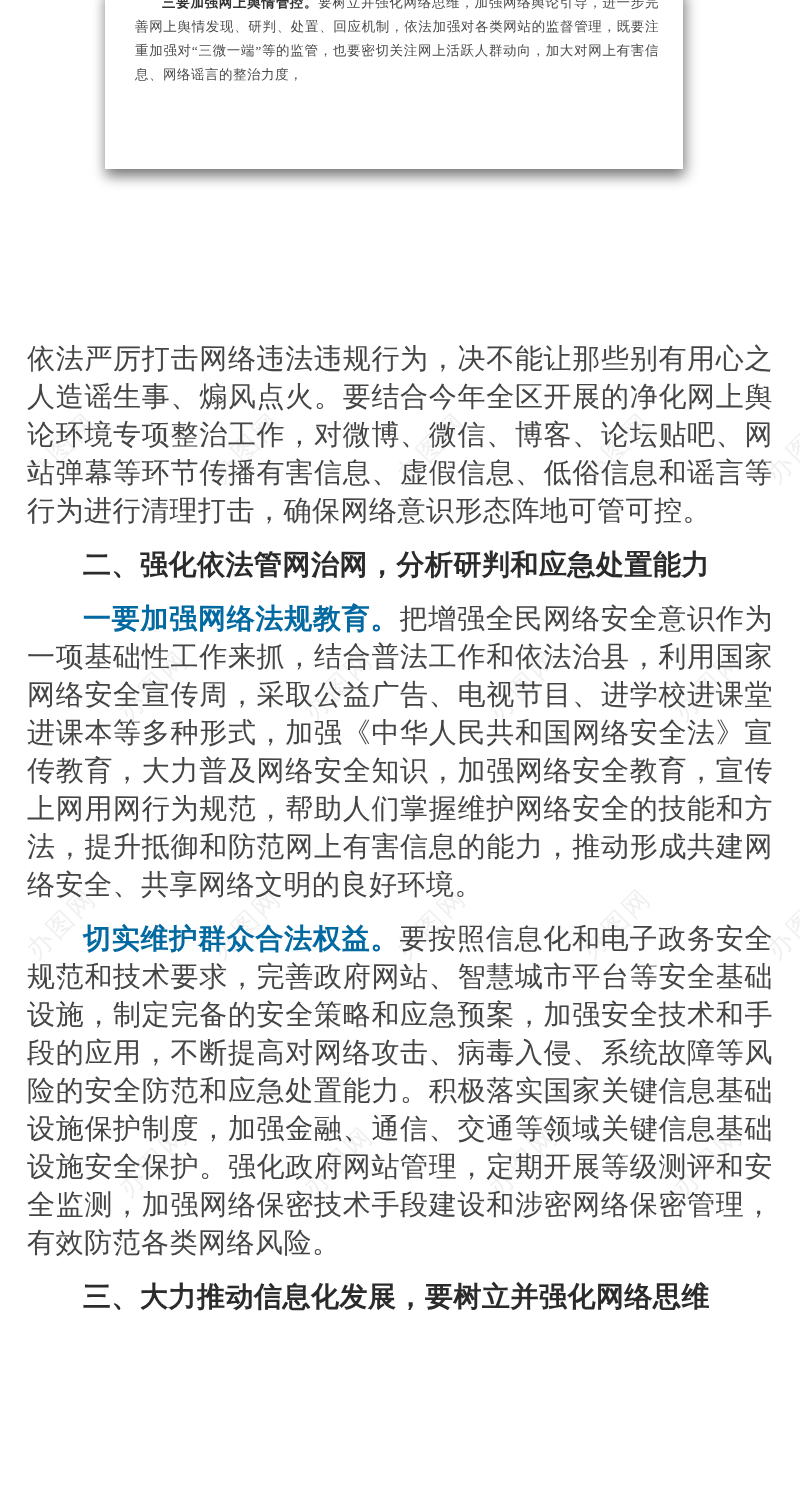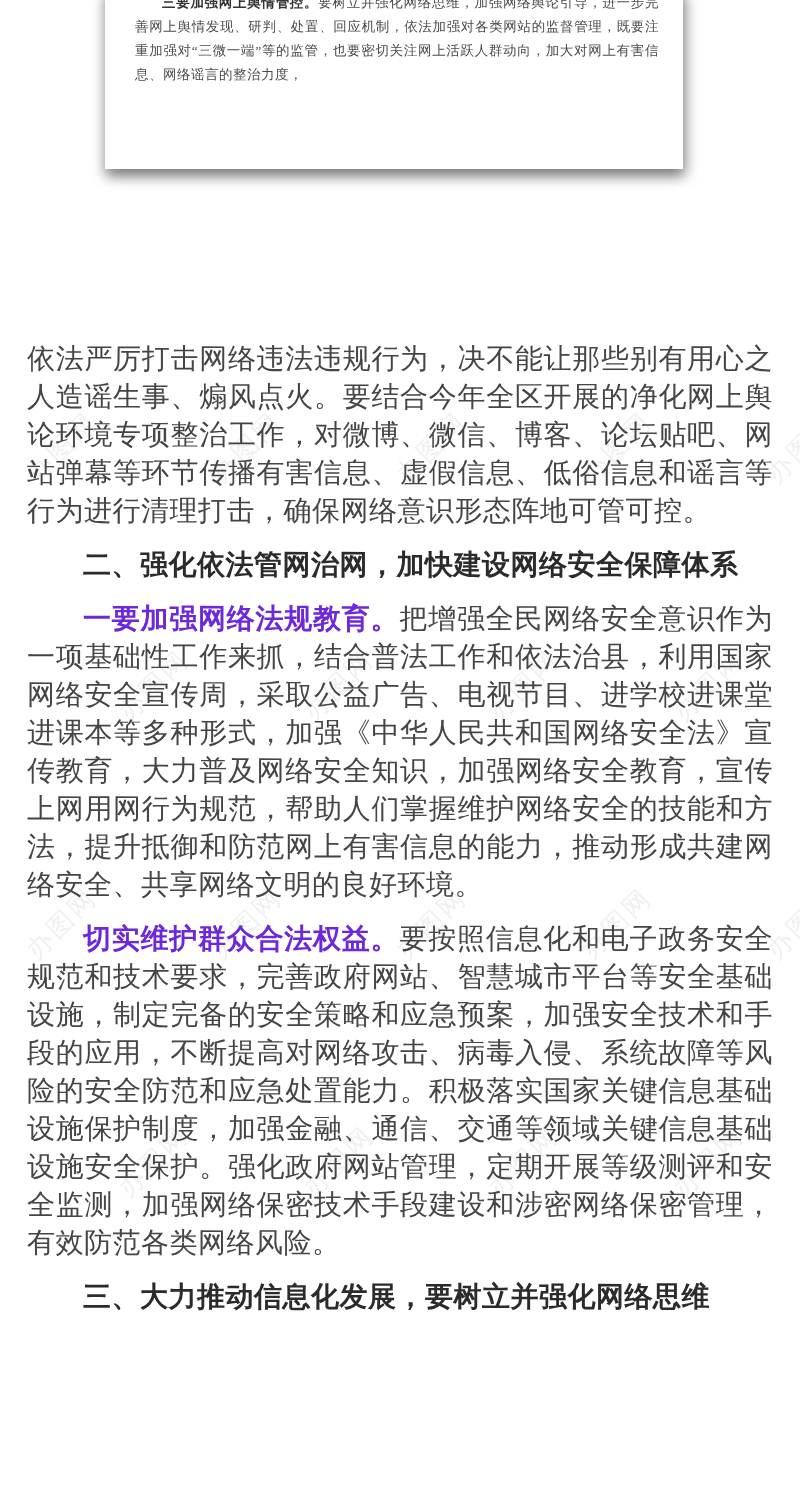--- a/index.html
+++ b/index.html
@@ -65,21 +65,21 @@
   .para {
     font-size: 28px;
     line-height: 38px;
     text-align: justify;
     color: #454545;
     margin-bottom: 9px;
     letter-spacing: 0.5px;
     margin-top: 16px;
   }
   .para.indent { text-indent: 2em; }
-  .para .lead { font-weight: bold; color: #6d28d9; }
+  .para .lead { font-weight: bold; color: #0369a1; }
   .para.heading {
     font-weight: bold;
     color: #2b2b2b;
     text-indent: 2em;
     text-align: left;
   }
 </style>
 </head>
 <body>
 
@@ -105,21 +105,21 @@
   </div>
 
 <div class="doc-page-card">
   <p class="card-text"><span class="lead">三要加强网上舆情管控。</span><span>要树立并强化网络思维，加强网络舆论引导，进一步完善网上舆情发现、研判、处置、回应机制，依法加强对各类网站的监督管理，既要注重加强对“三微一端”等的监管，也要密切关注网上活跃人群动向，加大对网上有害信息、网络谣言的整治力度，</span></p>
 </div>
 
 <div class="doc-body">
 
   <p class="para"><span>依法严厉打击网络违法违规行为，决不能让那些别有用心之人造谣生事、煽风点火。要结合今年全区开展的净化网上舆论环境专项整治工作，对微博、微信、博客、论坛贴吧、网站弹幕等环节传播有害信息、虚假信息、低俗信息和谣言等行为进行清理打击，确保网络意识形态阵地可管可控。</span></p>
 
-  <p class="para heading"><span>二、强化依法管网治网，加快建设网络安全保障体系</span></p>
+  <p class="para heading"><span>二、强化依法管网治网，分析研判和应急处置能力</span></p>
 
 
   <p class="para indent"><span class="lead">一要加强网络法规教育。</span><span>把增强全民网络安全意识作为一项基础性工作来抓，结合普法工作和依法治县，利用国家网络安全宣传周，采取公益广告、电视节目、进学校进课堂进课本等多种形式，加强《中华人民共和国网络安全法》宣传教育，大力普及网络安全知识，加强网络安全教育，宣传上网用网行为规范，帮助人们掌握维护网络安全的技能和方法，提升抵御和防范网上有害信息的能力，推动形成共建网络安全、共享网络文明的良好环境。</span></p>
 
   <p class="para indent"><span class="lead">切实维护群众合法权益。</span><span>要按照信息化和电子政务安全规范和技术要求，完善政府网站、智慧城市平台等安全基础设施，制定完备的安全策略和应急预案，加强安全技术和手段的应用，不断提高对网络攻击、病毒入侵、系统故障等风险的安全防范和应急处置能力。积极落实国家关键信息基础设施保护制度，加强金融、通信、交通等领域关键信息基础设施安全保护。强化政府网站管理，定期开展等级测评和安全监测，加强网络保密技术手段建设和涉密网络保密管理，有效防范各类网络风险。</span></p>
 
 
   <p class="para heading"><span>三、大力推动信息化发展，要树立并强化网络思维</span></p>
 
 </div>

